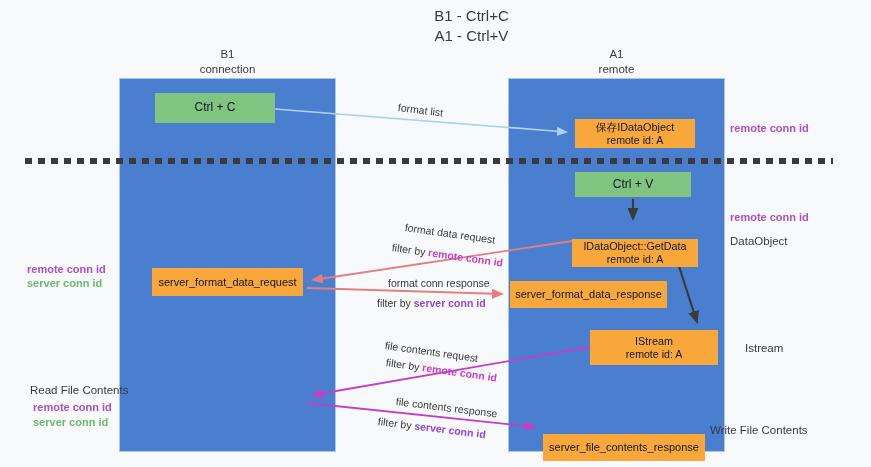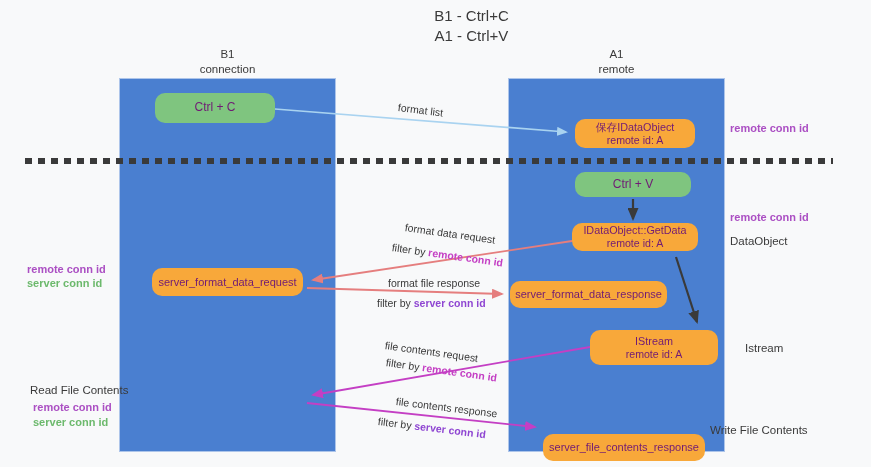--- a/index.html
+++ b/index.html
@@ -22,23 +22,22 @@
   .lane-left  { left: 119px; }
   .lane-right { left: 508px; }
   .lane-header {
     position: absolute; top: 47px; width: 217px;
     text-align: center; font-size: 11.5px; line-height: 1.3; color: #3a3a3a;
   }
   svg.wires { position: absolute; left: 0; top: 0; z-index: 2; pointer-events: none; }
   .box {
     position: absolute; z-index: 3;
     display: flex; flex-direction: column; align-items: center; justify-content: center;
-    text-align: center; color: #701a75; font-size: 11px; line-height: 1.3;
+    text-align: center; color: #0f172a; font-size: 11px; line-height: 1.3;
     white-space: nowrap;
-    border-radius: 10px;
   }
   .box.green  { background: #7fc57f; font-size: 12px; }
   .box.orange { background: #f8a83a; }
   .box .l2 { font-size: 10.6px; }
   .two-line { font-size: 10.8px; }
   .flowlbl {
     position: absolute; z-index: 3; font-size: 10.5px; color: #3a3a3a;
     white-space: nowrap; transform-origin: left center;
   }
   .rot7 { transform: rotate(7deg); }
@@ -112,21 +111,21 @@
 
   <div class="box orange two-line" style="left:575px; top:119px; width:120px; height:29px;">
     <div>保存IDataObject</div>
     <div class="l2">remote id: A</div>
   </div>
 
   <div class="box green" style="left:575px; top:172px; width:116px; height:25px;">
     <div>Ctrl + V</div>
   </div>
 
-  <div class="box orange two-line" style="left:572px; top:223px; width:126px; height:28px;">
+  <div class="box orange two-line" style="left:572px; top:239px; width:126px; height:28px;">
     <div>IDataObject::GetData</div>
     <div class="l2">remote id: A</div>
   </div>
 
   <div class="box orange" style="left:152px; top:268px; width:151px; height:28px;">
     <div>server_format_data_request</div>
   </div>
 
   <div class="box orange" style="left:510px; top:281px; width:157px; height:27px;">
     <div>server_format_data_response</div>
@@ -142,21 +141,21 @@
     <div>server_file_contents_response</div>
   </div>
 
   <div class="flowlbl rot7" style="left:398px; top:101px;">format list</div>
 
   <div class="flowlbl rot8" style="left:405px; top:221px;">format data request</div>
   <div class="flowlbl rot8" style="left:392px; top:241px;">
     <span>filter by </span><span class="conn-remote">remote conn id</span>
   </div>
 
-  <div class="flowlbl" style="left:388px; top:277px;">format file response</div>
+  <div class="flowlbl" style="left:388px; top:277px;">format conn response</div>
   <div class="flowlbl" style="left:377px; top:297px;">
     <span>filter by </span><span class="conn-server">server conn id</span>
   </div>
 
   <div class="flowlbl rot8" style="left:385px; top:339px;">file contents request</div>
   <div class="flowlbl rot8" style="left:386px; top:356px;">
     <span>filter by </span><span class="conn-remote">remote conn id</span>
   </div>
 
   <div class="flowlbl rot7" style="left:396px; top:395px;">file contents response</div>

